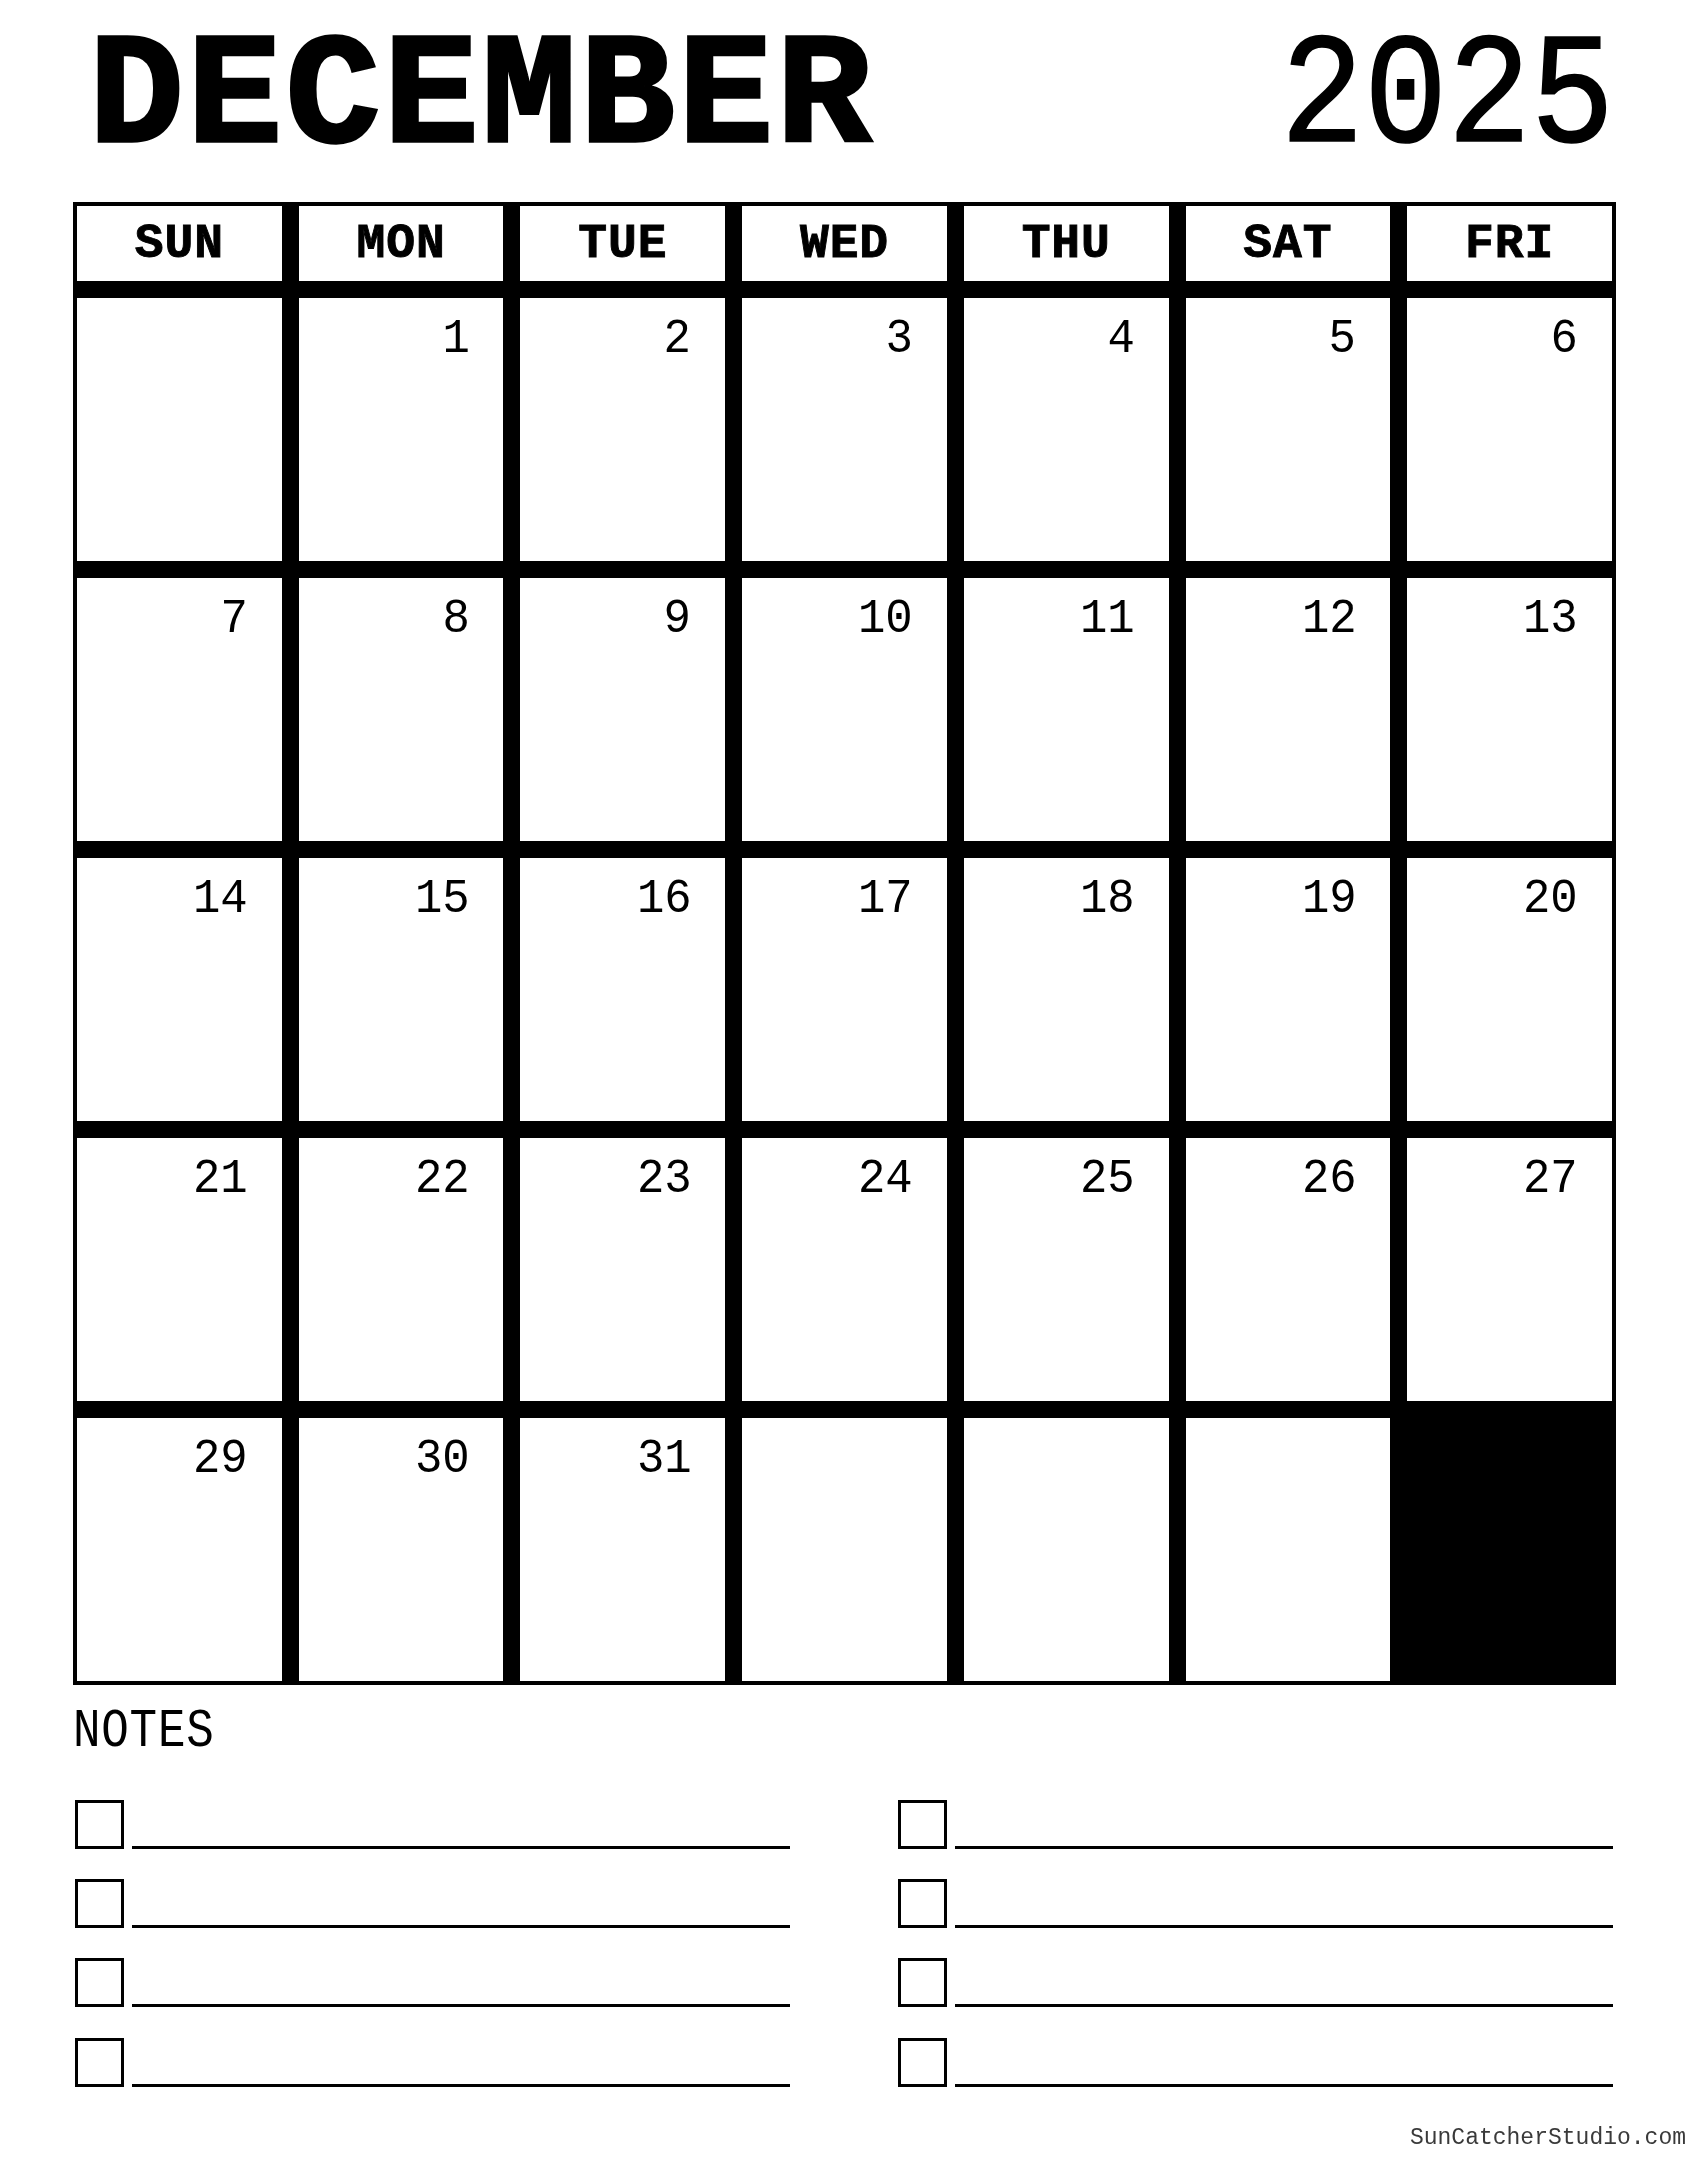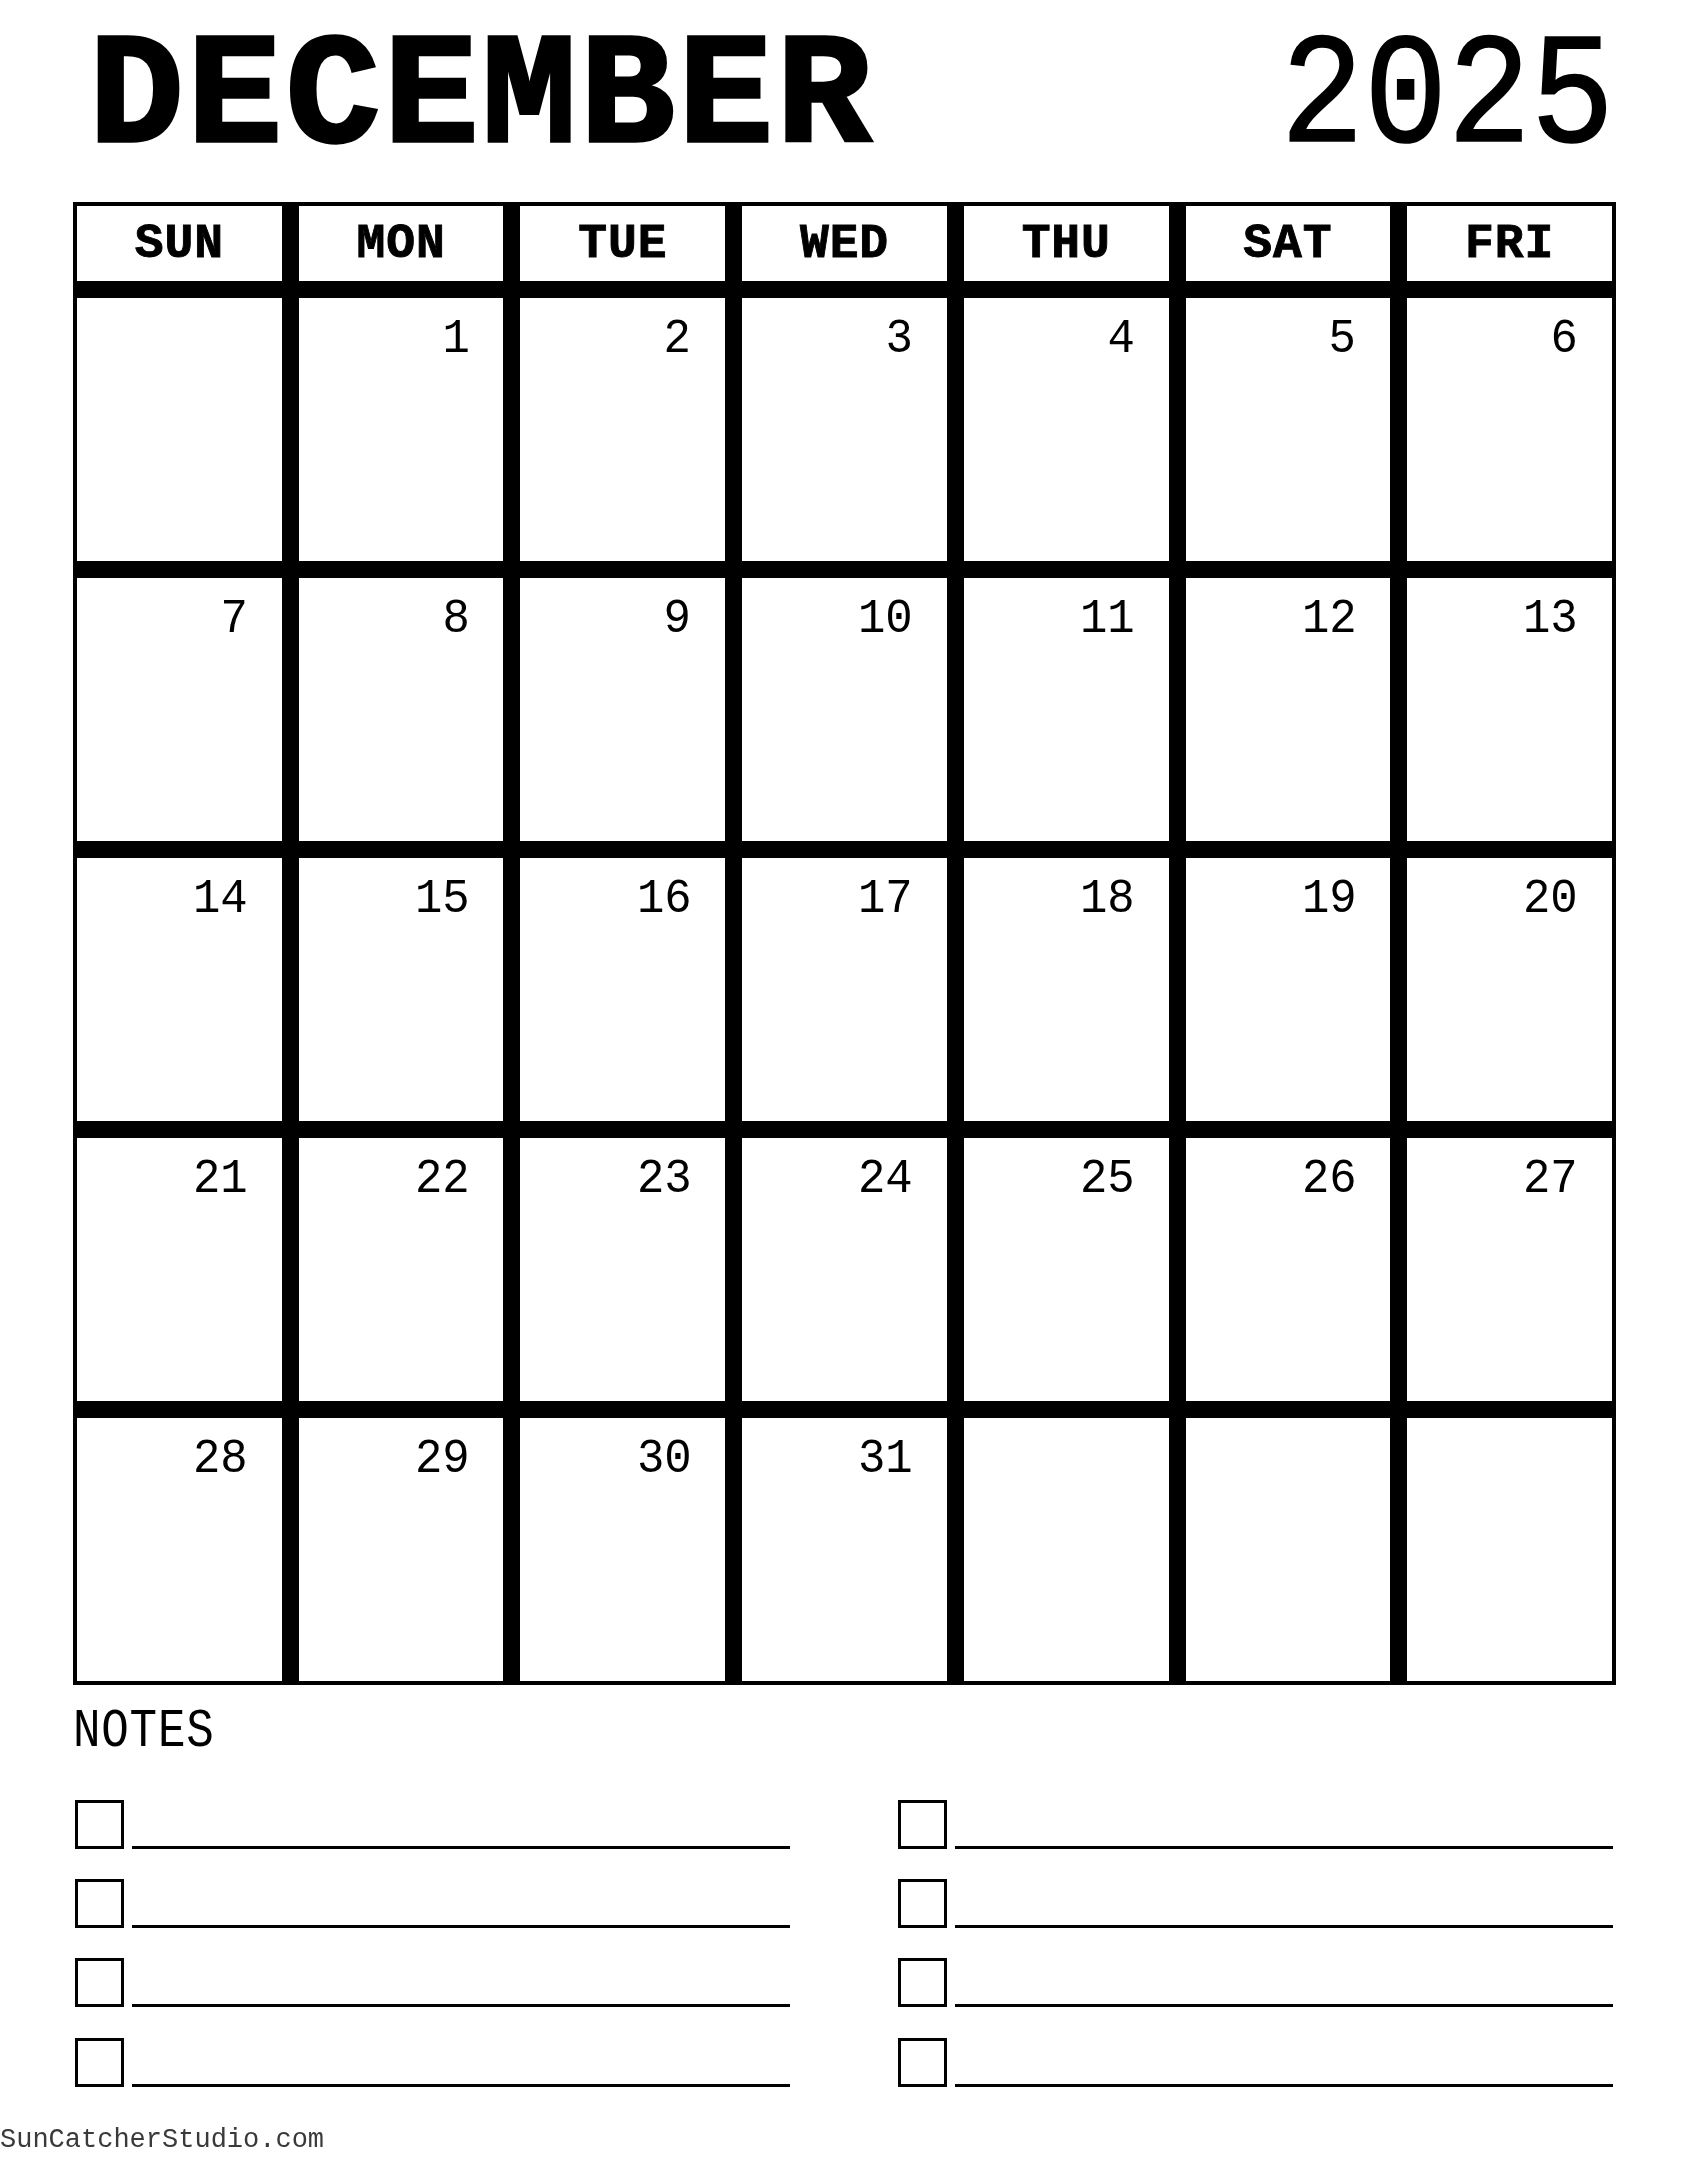--- a/index.html
+++ b/index.html
@@ -49,22 +49,22 @@
   .note-row.r3{top:1958px;}
   .note-row.r4{top:2038px;}
   .checkbox{
     position:absolute;left:0;top:0;width:49px;height:49px;box-sizing:border-box;
     border:3.4px solid #000;background:#fff;
   }
   .note-line{position:absolute;left:57px;bottom:0;width:658px;height:3.4px;background:#000;}
 
   
   .footer{
-    position:absolute;left:0;width:100%;top:2126px;text-align:left;
-    font-size:27px;line-height:1.1;color:#3a3a3a;
+    position:absolute;left:0;width:100%;top:2126px;text-align:right;
+    font-size:23px;line-height:1.1;color:#3a3a3a;
   }
 </style>
 </head>
 <body>
 
 <div class="page">
 
   <div class="title-month">DECEMBER</div>
   <div class="title-year">2025</div>
 
@@ -159,23 +159,20 @@
         <span class="daynum">25</span>
       </div>
     <div class="dcell">
         <span class="daynum">26</span>
       </div>
     <div class="dcell">
         <span class="daynum">27</span>
       </div>
 
     <div class="dcell">
-        <span class="daynum">28</span>
-      </div>
-    <div class="dcell">
         <span class="daynum">29</span>
       </div>
     <div class="dcell">
         <span class="daynum">30</span>
       </div>
     <div class="dcell">
         <span class="daynum">31</span>
       </div>
     <div class="dcell">
         <span class="daynum"></span>

